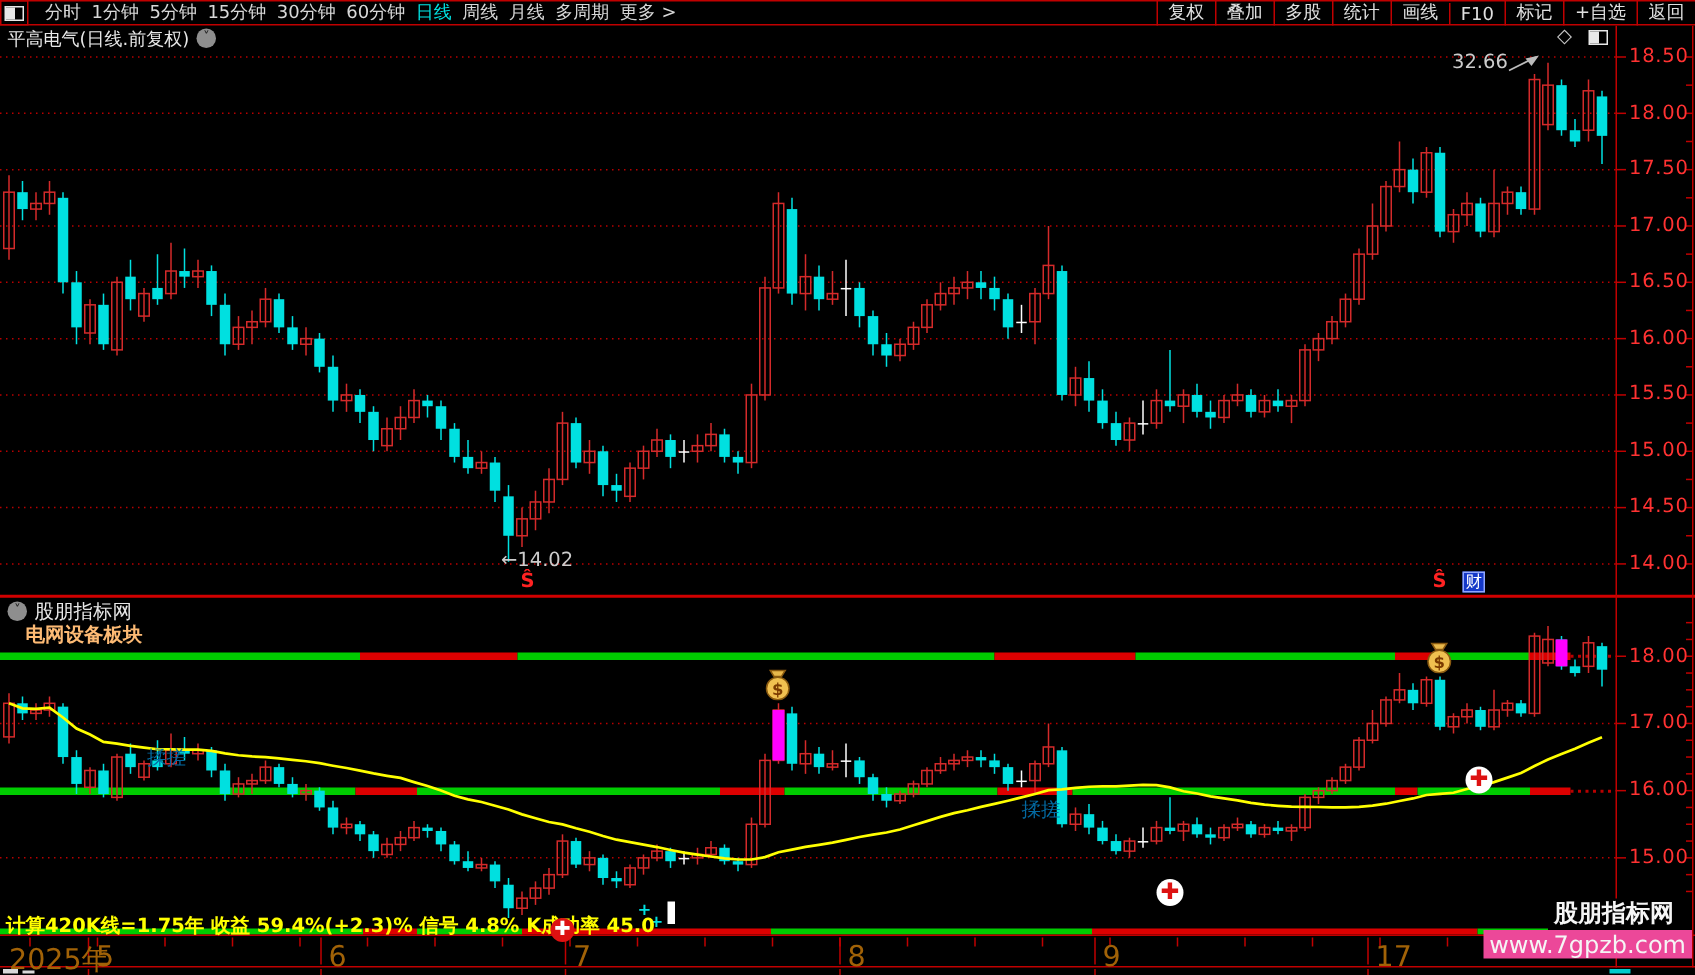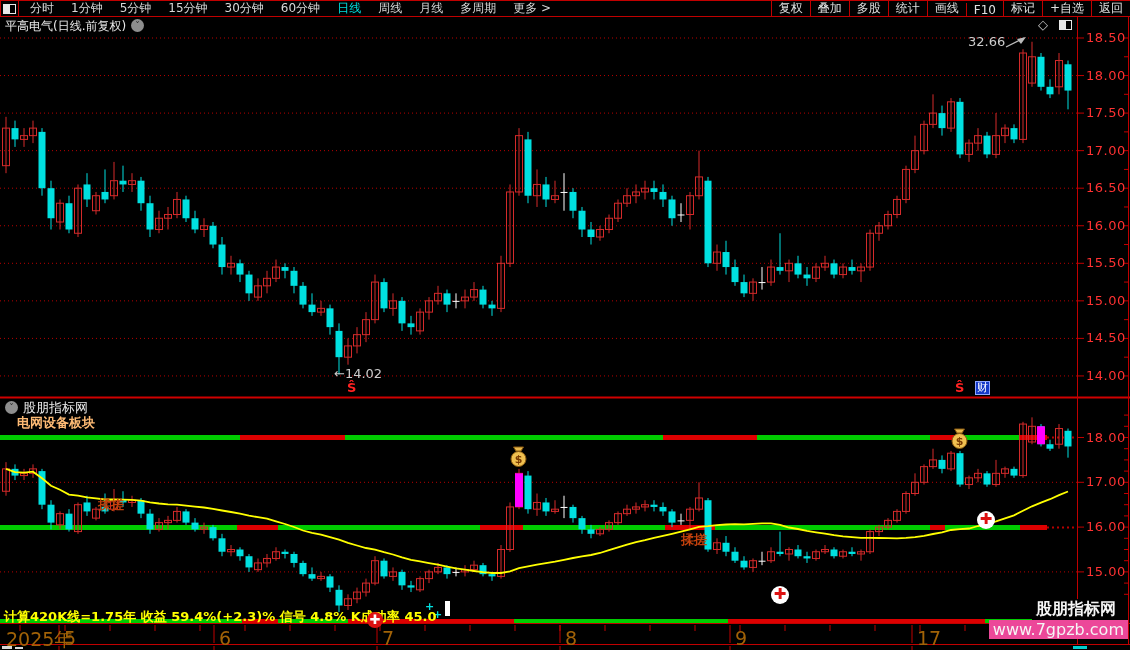--- a/index.html
+++ b/index.html
@@ -12,39 +12,39 @@
   .abs { position:absolute; }
   
   #toolbar {
     position:absolute; top:0; left:0; width:1130px; height:17px;
     border-top:1px solid #c00000; border-bottom:1px solid #c00000;
     display:flex; align-items:center; color:#d8d8d8; font-size:12px; background:#000;
   }
   #tb-icon-cell { width:19px; height:17px; border:1px solid #c00000; display:flex; align-items:center; justify-content:center; flex:none; }
   .winsplit { width:13px; height:10px; border:1px solid #e8e8e8; position:relative; background:#000; }
   .winsplit::before { content:""; position:absolute; left:0; top:0; bottom:0; width:50%; background:#e8e8e8; }
-  #tb-left { display:flex; gap:17px; padding-left:11px; align-items:center; white-space:nowrap; }
+  #tb-left { display:flex; gap:7px; padding-left:11px; align-items:center; white-space:nowrap; }
   .tb-item { cursor:default; }
   .tb-item.active { color:#00e0e0;text-align:center; }
-  #tb-right { margin-left:auto; display:flex; height:17px; align-items:flex-end; }
+  #tb-right { margin-left:auto; display:flex; height:17px; align-items:center; }
   .tb-btn { padding:0 7px; border-left:1px solid #c00000; display:flex; align-items:center; color:#e0e0e0; }
   
   #title-row { position:absolute; top:17px; left:0; width:1130px; height:17px; color:#e8e8e8; font-size:12px; }
   #chart-title { position:absolute; left:5px; top:1px; }
   #title-chevron { position:absolute; left:131px; top:2px; width:13px; height:13px; border-radius:50%; background:#8e8e8e; color:#222; font-size:9px; line-height:12px; text-align:center; }
   #diamond-icon { position:absolute; left:1038px; top:0px; color:#c8c8c8; font-size:13px; }
   #split-icon { position:absolute; left:1059px; top:3px; }
   
   .price-label { position:absolute; color:#ff3232; font-size:13px; width:46px; text-align:left; letter-spacing:0.5px; }
   .month-label { position:absolute; color:#a16207; font-size:19px; top:627px; }
   .yellow-status { position:absolute; left:4px; top:608px; color:#ffff00; font-size:13px; font-weight:bold; white-space:nowrap; z-index:6; }
   #sub-header { position:absolute; left:23px; top:399px; color:#e8e8e8; font-size:13px; z-index:5; }
   #sub-header-icon { position:absolute; left:5px; top:401px; width:13px; height:13px; border-radius:50%; background:#8e8e8e; color:#222; font-size:9px; line-height:12px; text-align:center; z-index:5; }
   #sector-label { position:absolute; left:17px; top:414px; color:#fdba74; font-size:13px; font-weight:bold; z-index:5; }
-  .pattern-label { position:absolute; color:#c2410c; font-size:13px; font-weight:bold; z-index:5; }
+  .pattern-label { position:absolute; color:#0369a1; font-size:13px; font-weight:normal; z-index:5; }
   #wm1 { position:absolute; right:10px; top:599px; color:#f5f5f5; font-size:16px; font-weight:bold; z-index:7; background:#000; padding:0 4px; }
   #wm2 { position:absolute; right:2px; top:620px; color:#f5f5f5; font-size:16px; z-index:7; background:#ec4899; padding:0 4px; }
   .s-badge { position:absolute; color:#ff2222; font-size:13px; font-weight:bold; z-index:5; }
   #cai-badge { position:absolute; background:#1538c8; color:#fff; border:1px solid #8fa6ff; font-size:11px; line-height:12px; padding:0 1px; z-index:5; }
   .note { position:absolute; color:#cccccc; font-size:13px; z-index:5; white-space:nowrap; }
   .plus-circle { position:absolute; width:18px; height:18px; border-radius:50%; background:#fff; color:#dd1111; font-size:15px; font-weight:bold; text-align:center; line-height:17px; z-index:5; }
   #status-circle { position:absolute; width:16px; height:16px; border-radius:50%; background:#dd1111; color:#fff; font-size:13px; font-weight:bold; text-align:center; line-height:15px; z-index:7; }
   .cyan-plus { position:absolute; color:#00e0e0; font-size:11px; font-weight:bold; z-index:6; }
   .white-tick { position:absolute; width:5px; height:15px; background:#fff; z-index:6; }
   .moneybag { position:absolute; z-index:5; }

